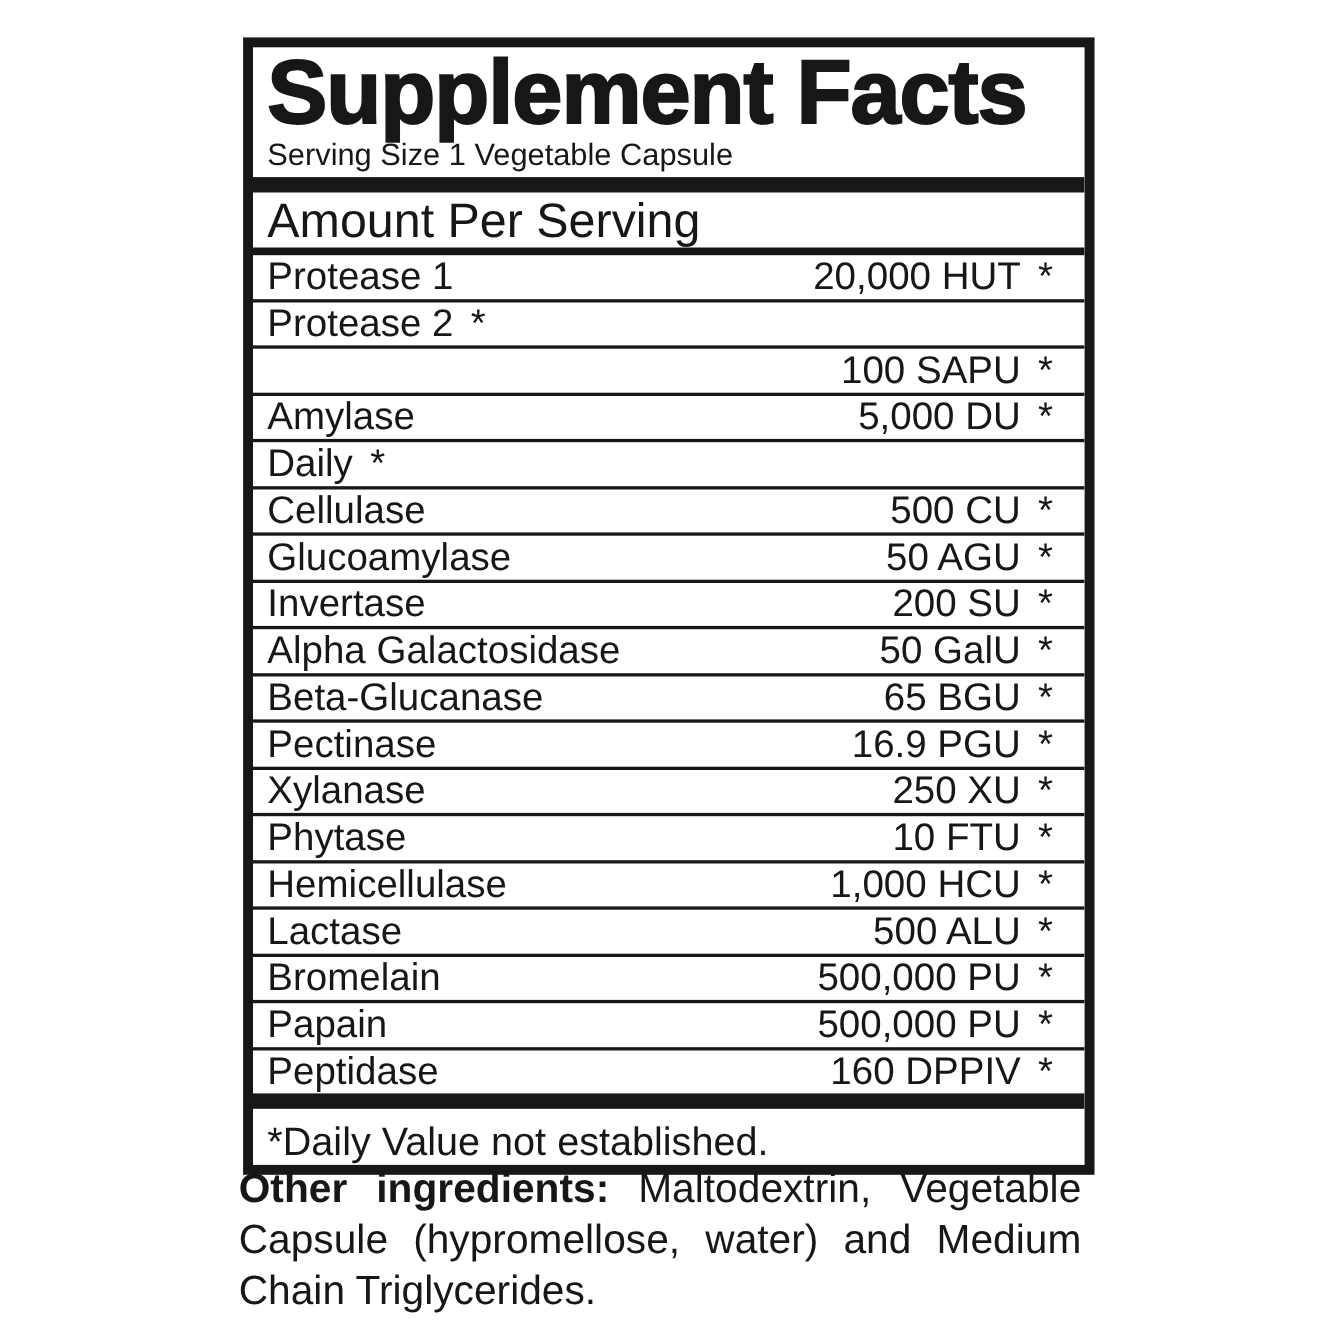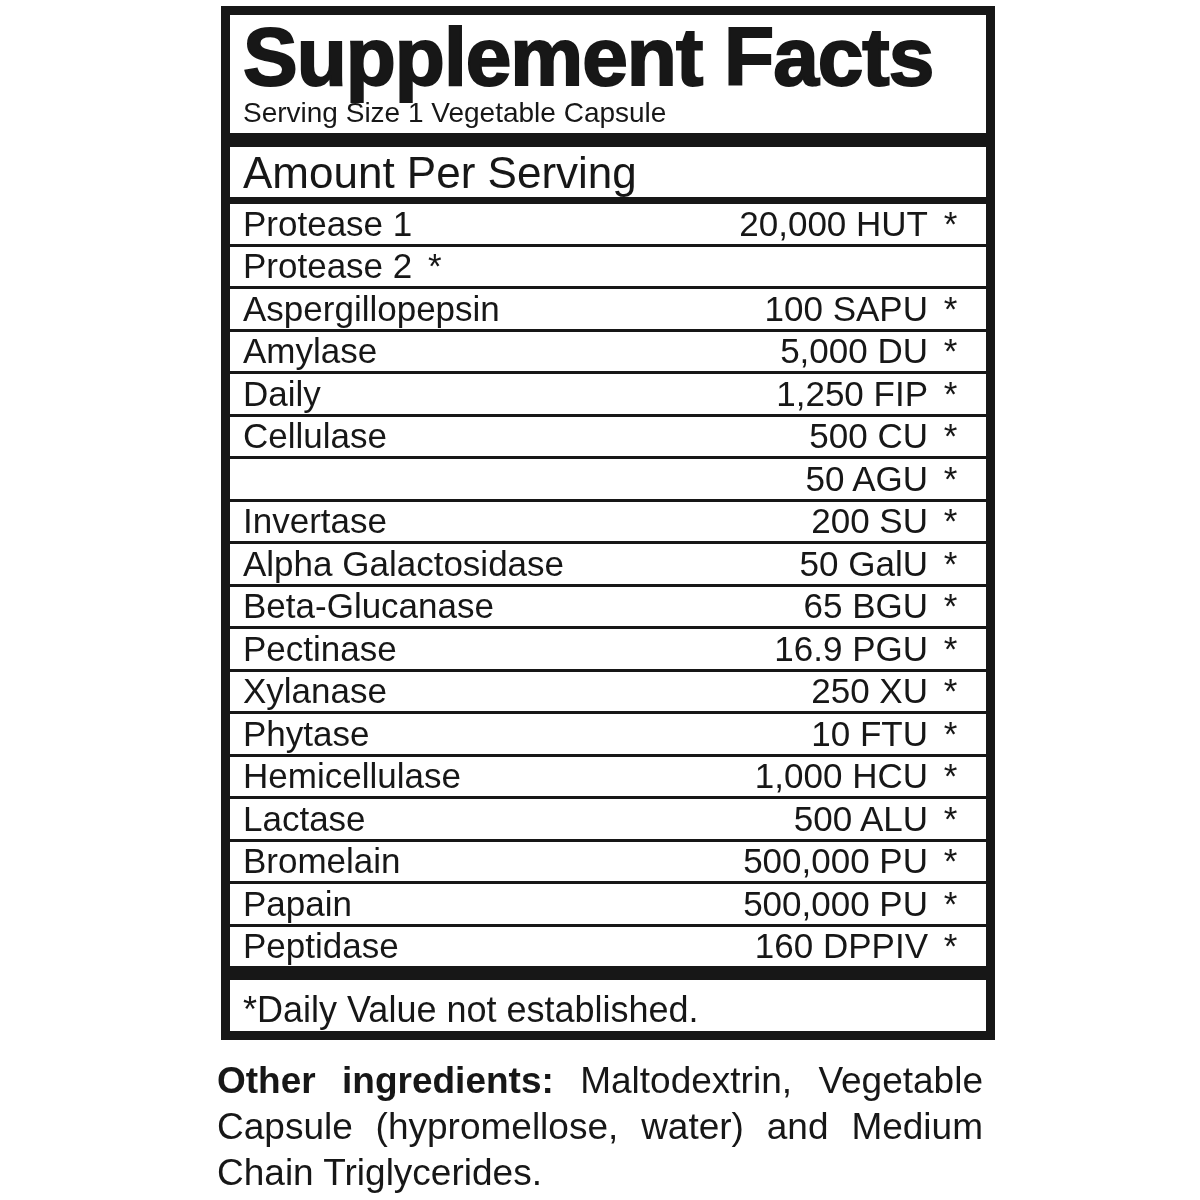--- a/index.html
+++ b/index.html
@@ -6,21 +6,21 @@
   html, body {
     width: 1200px; height: 1200px;
     background: #ffffff;
     color: #171717;
     font-family: "Liberation Sans", sans-serif;
   }
   .canvas { position: relative; width: 1200px; height: 1200px; background: #fff; }
 
   .panel {
     position: absolute;
-    left: 221px; top: 6px;
+    left: 221px; top: 34px;
     width: 774px; height: 1034px;
     border: 9px solid #171717;
     background: #fff;
     overflow: hidden;
   }
   .pad { padding-left: 13px; padding-right: 13px; }
 
   .title {
     font-size: 82px;
     font-weight: bold;
@@ -102,40 +102,39 @@
       <div class="row pad">
         <span class="name">Protease 1</span>
         <span class="amount">20,000 HUT</span>
         <span class="dv">*</span>
       </div>
       <div class="row pad">
         <span class="name">Protease 2</span>
         <span class="dv">*</span>
       </div>
       <div class="row pad">
-        <span class="name">Aspergillopepsin</span>
         <span class="amount">100 SAPU</span>
         <span class="dv">*</span>
       </div>
       <div class="row pad">
         <span class="name">Amylase</span>
         <span class="amount">5,000 DU</span>
         <span class="dv">*</span>
       </div>
       <div class="row pad">
         <span class="name">Daily</span>
-        <span class="amount">1,250 FIP</span>
         <span class="dv">*</span>
       </div>
       <div class="row pad">
         <span class="name">Cellulase</span>
         <span class="amount">500 CU</span>
         <span class="dv">*</span>
       </div>
       <div class="row pad">
+        <span class="name">Glucoamylase</span>
         <span class="amount">50 AGU</span>
         <span class="dv">*</span>
       </div>
       <div class="row pad">
         <span class="name">Invertase</span>
         <span class="amount">200 SU</span>
         <span class="dv">*</span>
       </div>
       <div class="row pad">
         <span class="name">Alpha Galactosidase</span>

